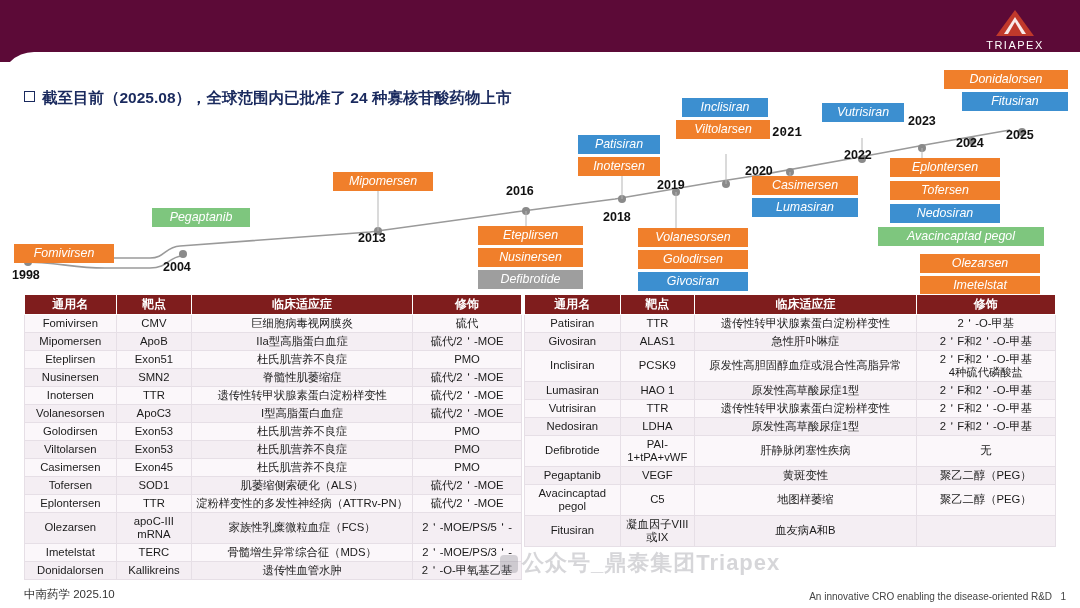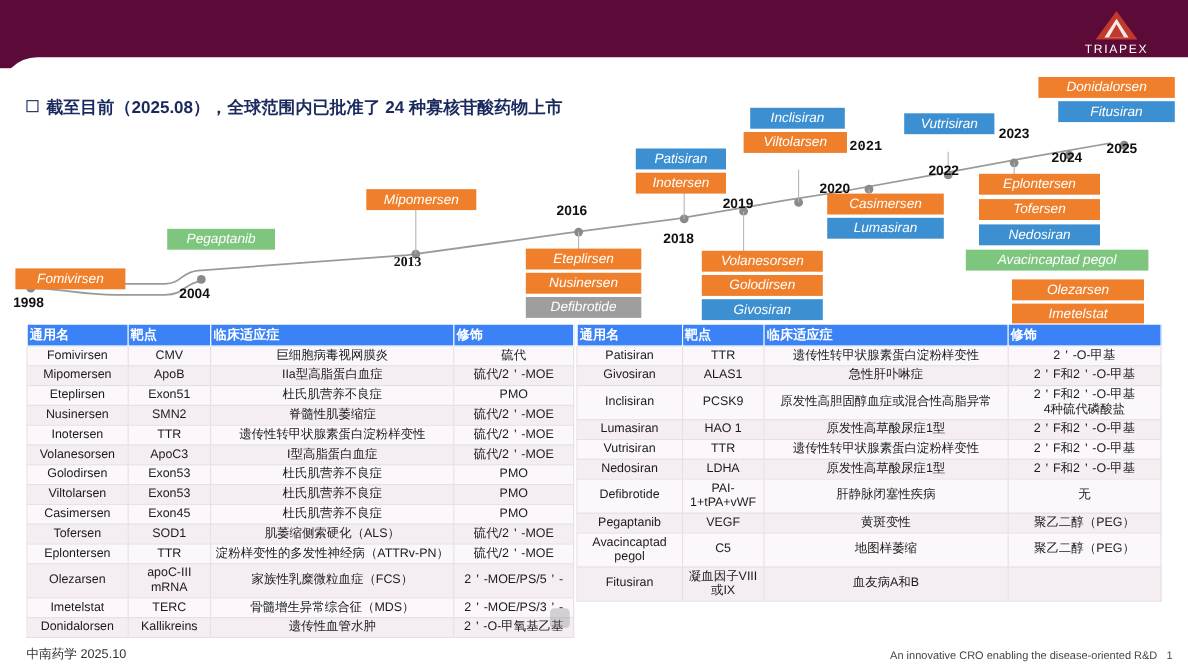--- a/index.html
+++ b/index.html
@@ -56,22 +56,22 @@
   .p-org{background:#f07f2b;}
   .p-blu{background:#3c8fd0;}
   .p-grn{background:#7ec67e;}
   .p-gry{background:#9e9e9e;}
   
   .tbl{
     position:absolute;border-collapse:collapse;
     font-size:11.3px;
   }
   .tbl th{
-    background:#3b82f6;color:#fff;font-weight:bold;
-    font-size:12px;height:17px;padding:1px 2px;text-align:left;
+    background:#7f1d1d;color:#fff;font-weight:bold;
+    font-size:12px;height:17px;padding:1px 2px;text-align:center;
     border:1px solid #ffffff;
   }
   .tbl td{
     border:1px solid #e6dfe6;
     text-align:center;padding:2px 3px;color:#1b1b1b;
     background:#fbf7fa;
     line-height:1.15;
   }
   .tbl tr:nth-child(even) td{background:#f4eef3;}
   .mod-o{color:#e8610f;}
@@ -138,21 +138,21 @@
     <line x1="622" y1="137" x2="622" y2="103" stroke="#b5b5b5" stroke-width="1"></line>
     <line x1="676" y1="130" x2="676" y2="168" stroke="#b5b5b5" stroke-width="1"></line>
     <line x1="726" y1="122" x2="726" y2="92" stroke="#b5b5b5" stroke-width="1"></line>
     <line x1="790" y1="110" x2="790" y2="115" stroke="#b5b5b5" stroke-width="1"></line>
     <line x1="862" y1="97" x2="862" y2="76" stroke="#b5b5b5" stroke-width="1"></line>
     <line x1="922" y1="86" x2="922" y2="98" stroke="#b5b5b5" stroke-width="1"></line>
   </svg>
 
   <div class="yr" style="left:12px;top:206px;">1998</div>
   <div class="yr" style="left:163px;top:198px;">2004</div>
-  <div class="yr" style="left:358px;top:169px;font-family:Liberation Serif, serif;">2013</div>
+  <div class="yr" style="left:358px;top:169px;">2013</div>
   <div class="yr" style="left:506px;top:122px;">2016</div>
   <div class="yr" style="left:603px;top:148px;">2018</div>
   <div class="yr" style="left:657px;top:116px;">2019</div>
   <div class="yr" style="left:745px;top:102px;">2020</div>
   <div class="yr" style="left:772px;top:64px;font-family:Liberation Mono, monospace;">2021</div>
   <div class="yr" style="left:844px;top:86px;">2022</div>
   <div class="yr" style="left:908px;top:52px;">2023</div>
   <div class="yr" style="left:956px;top:74px;">2024</div>
   <div class="yr" style="left:1006px;top:66px;">2025</div>
 
@@ -360,14 +360,14 @@
       </tr>
     </tbody>
 </table>
 
 <div class="foot-l">中南药学 2025.10</div>
 <div class="foot-r">
   <span>An innovative CRO enabling the disease-oriented R&amp;D</span>
   &nbsp;&nbsp;<span>1</span>
 </div>
 <div class="watermark">
-  <span class="wm-icon"></span>
+  <span class="wm-icon"></span><span>公众号_鼎泰集团Triapex</span>
 </div>
 
 </body></html>

